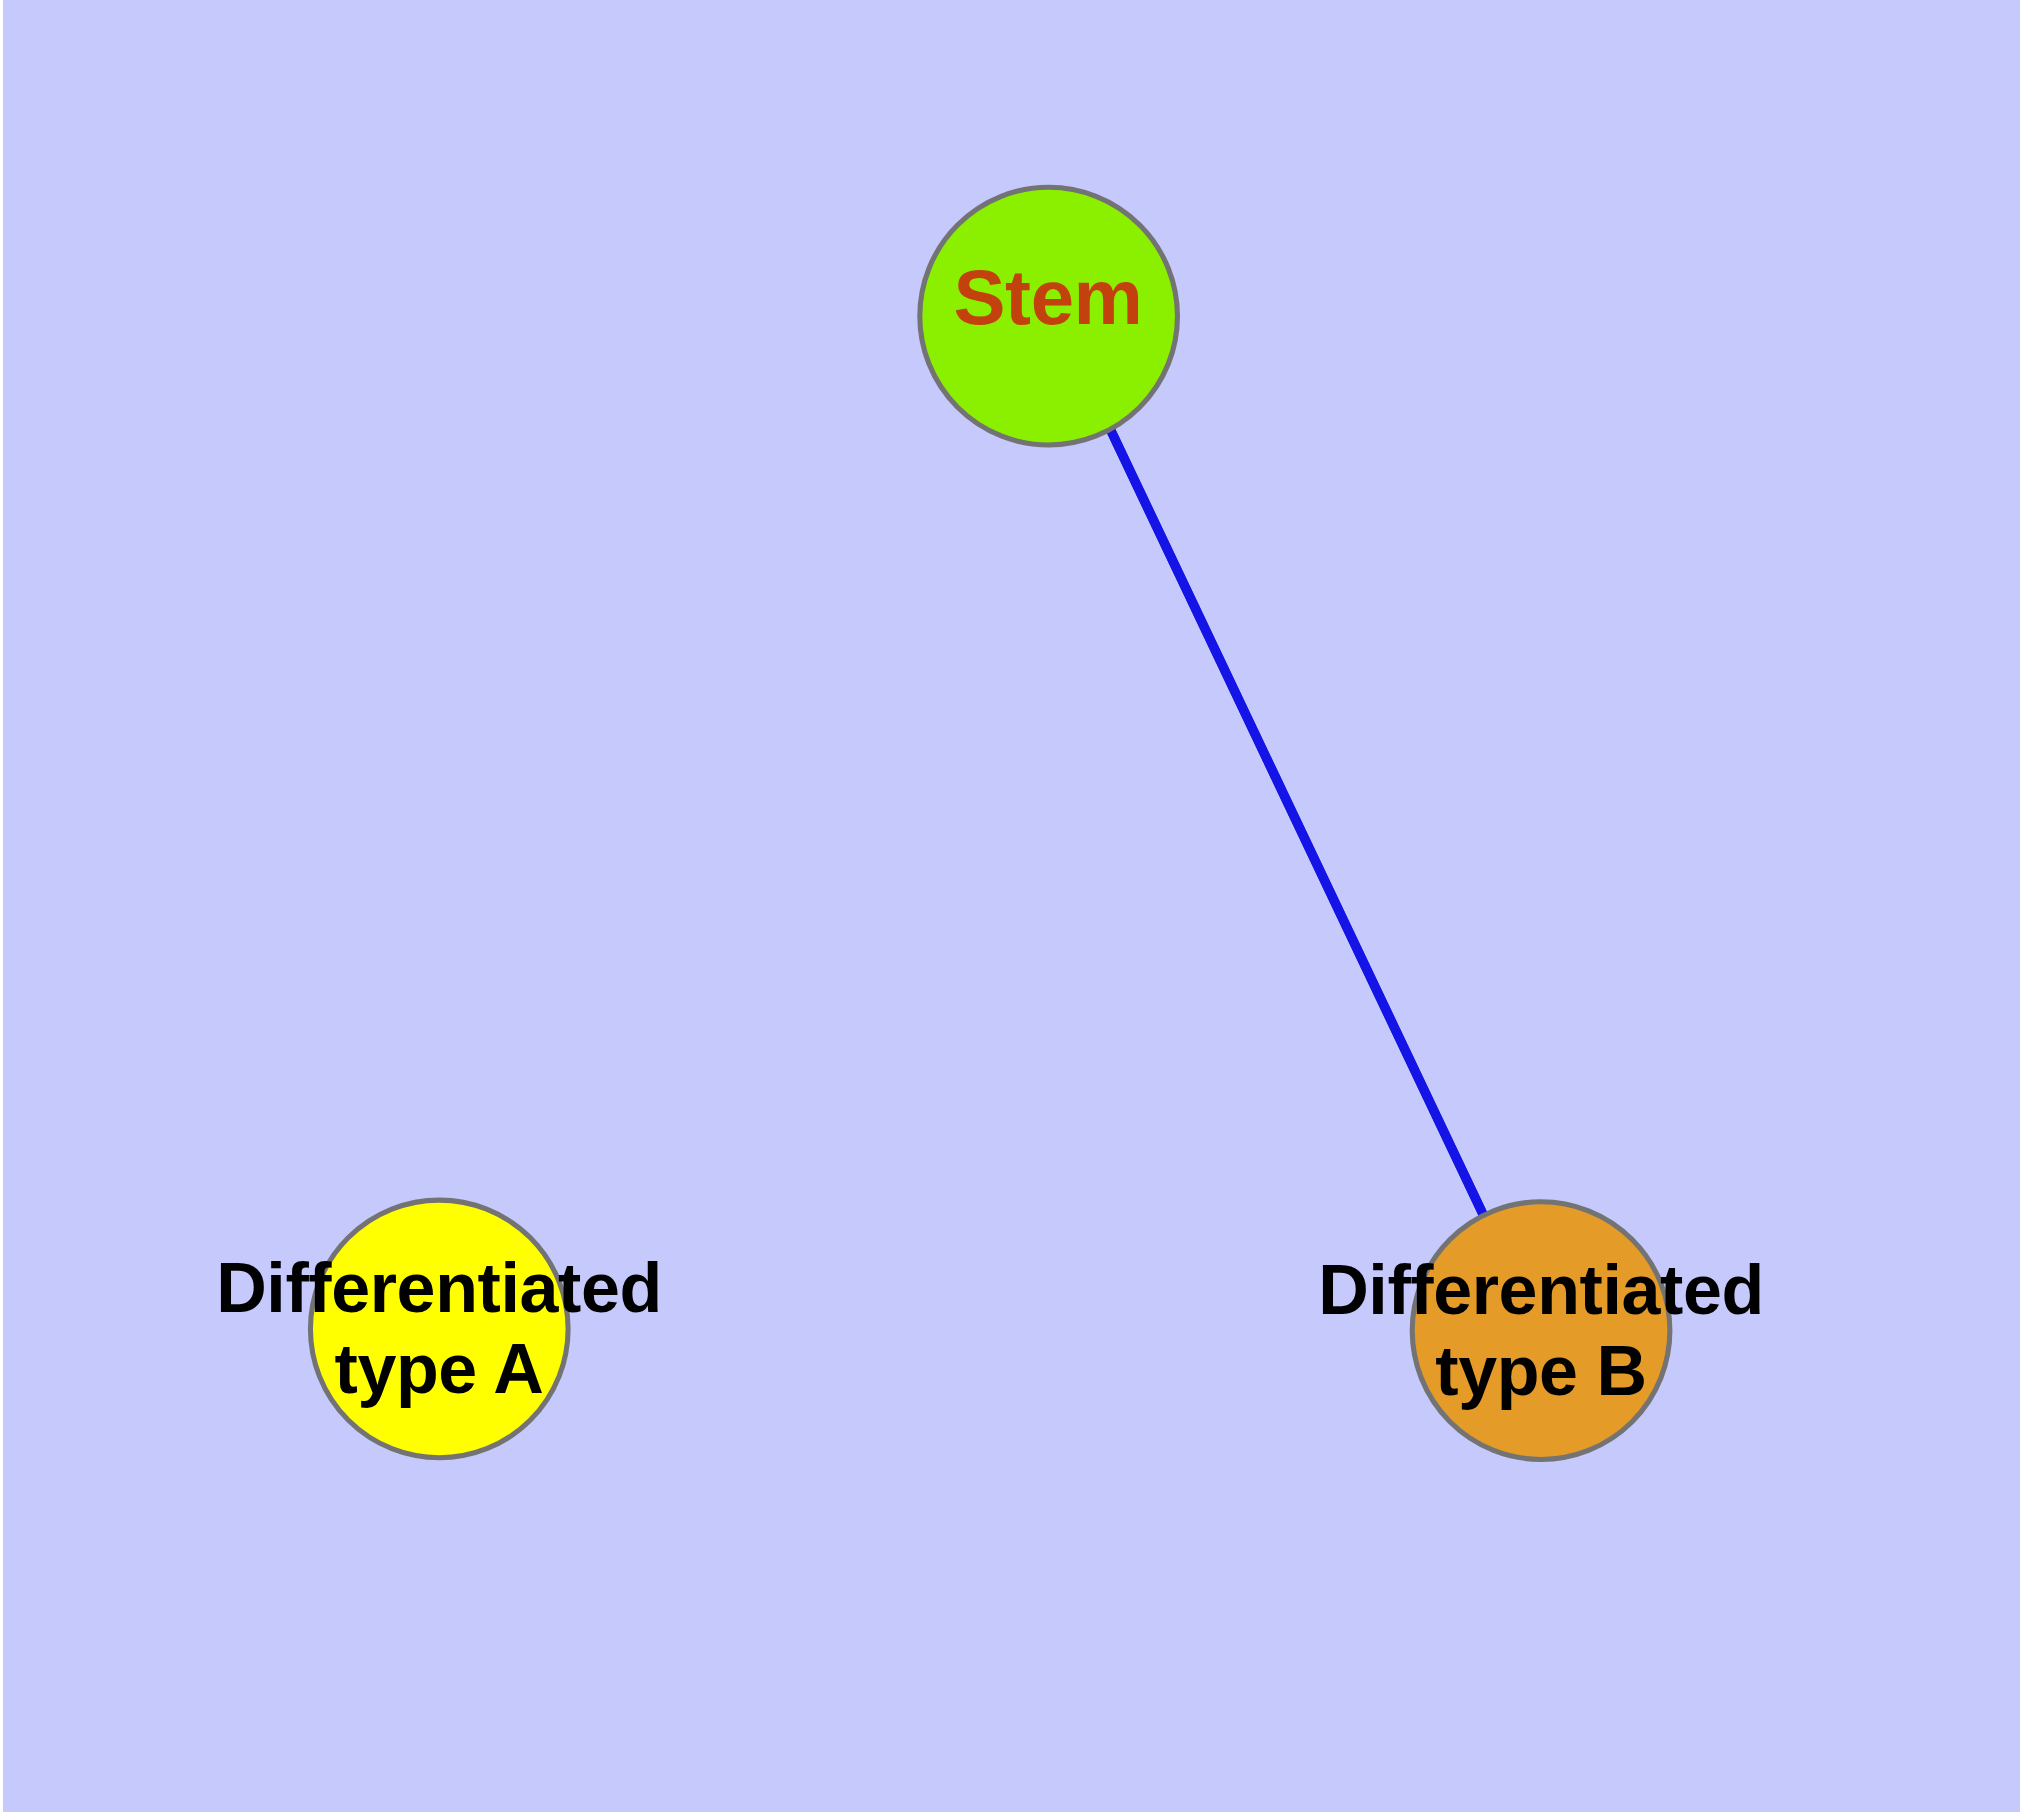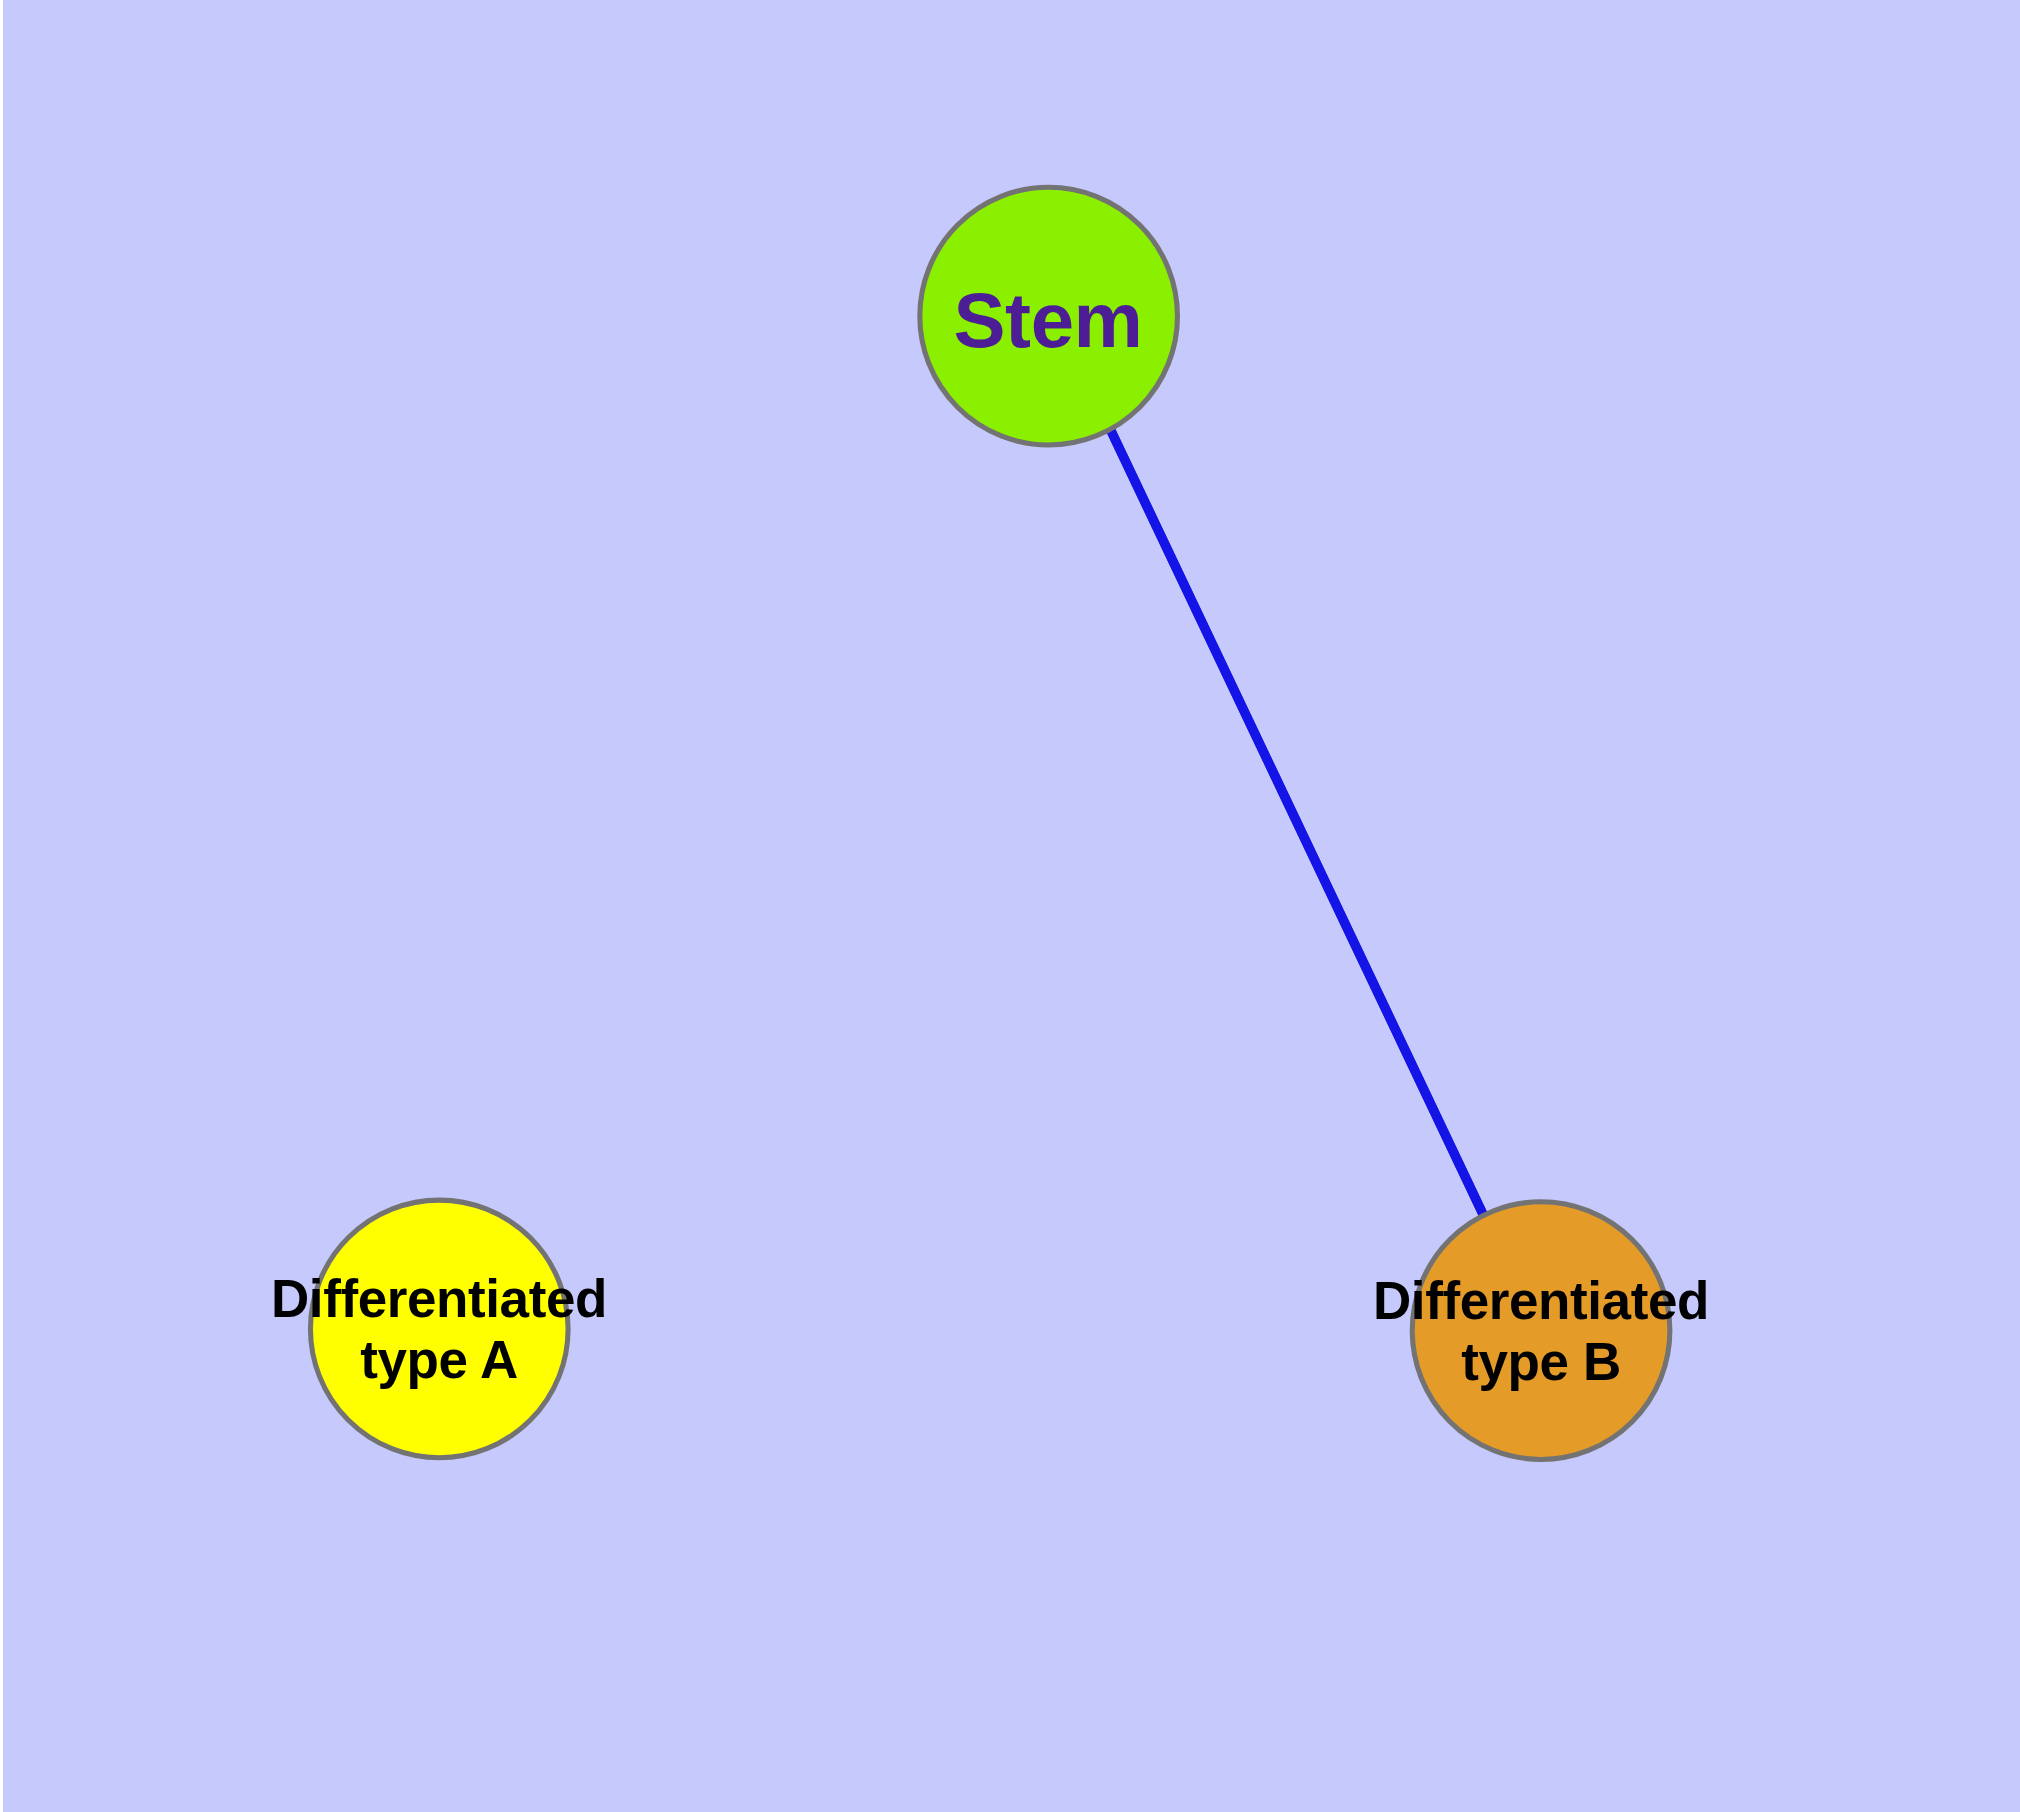--- a/index.html
+++ b/index.html
@@ -45,21 +45,21 @@
     line-height: 1.16;
     white-space: pre;
     transform: translate(-50%, -50%);
     pointer-events: none;
     letter-spacing: -0.4px;
   }
   #label-stem {
     font-size: 78px;
   }
   #label-type-a, #label-type-b {
-    font-size: 53px;
+    font-size: 70px;
   }
 </style>
 </head>
 <body>
 
 <div id="canvas" style="width: 2021px; height: 1812px;">
 
   <div id="bg-plane" style="background: rgb(198, 201, 251);"></div>
 
   <svg id="graph-svg" viewBox="0 0 2384 2138">
@@ -67,21 +67,21 @@
       <line class="edge-line" x1="1310" y1="507" x2="1753" y2="1440" stroke="#1414e6" stroke-width="11"></line>
       <line class="edge-line" x1="1310" y1="507" x2="1753" y2="1440" stroke="#1414e6" stroke-width="11"></line>
     </g>
     <g>
       <circle class="node-circle" cx="1237" cy="373" r="152" fill="#8bf000" stroke="#737373"></circle>
       <circle class="node-circle" cx="518" cy="1568" r="152" fill="#ffff00" stroke="#737373"></circle>
       <circle class="node-circle" cx="1818" cy="1570" r="152" fill="#e59b28" stroke="#737373"></circle>
     </g>
   </svg>
 
-  <div class="node-label" id="label-stem" style="left: 1048px; top: 320px; color: #4c1d95;">Stem</div>
+  <div class="node-label" id="label-stem" style="left: 1048px; top: 297px; color: #c2410c;">Stem</div>
 
   <div class="node-label" id="label-type-a" style="left: 439px; top: 1329px; color: rgb(0, 0, 0);">Differentiated
 type A</div>
 
   <div class="node-label" id="label-type-b" style="left: 1541px; top: 1331px; color: rgb(0, 0, 0);">Differentiated
 type B</div>
 
 </div>
 
 

